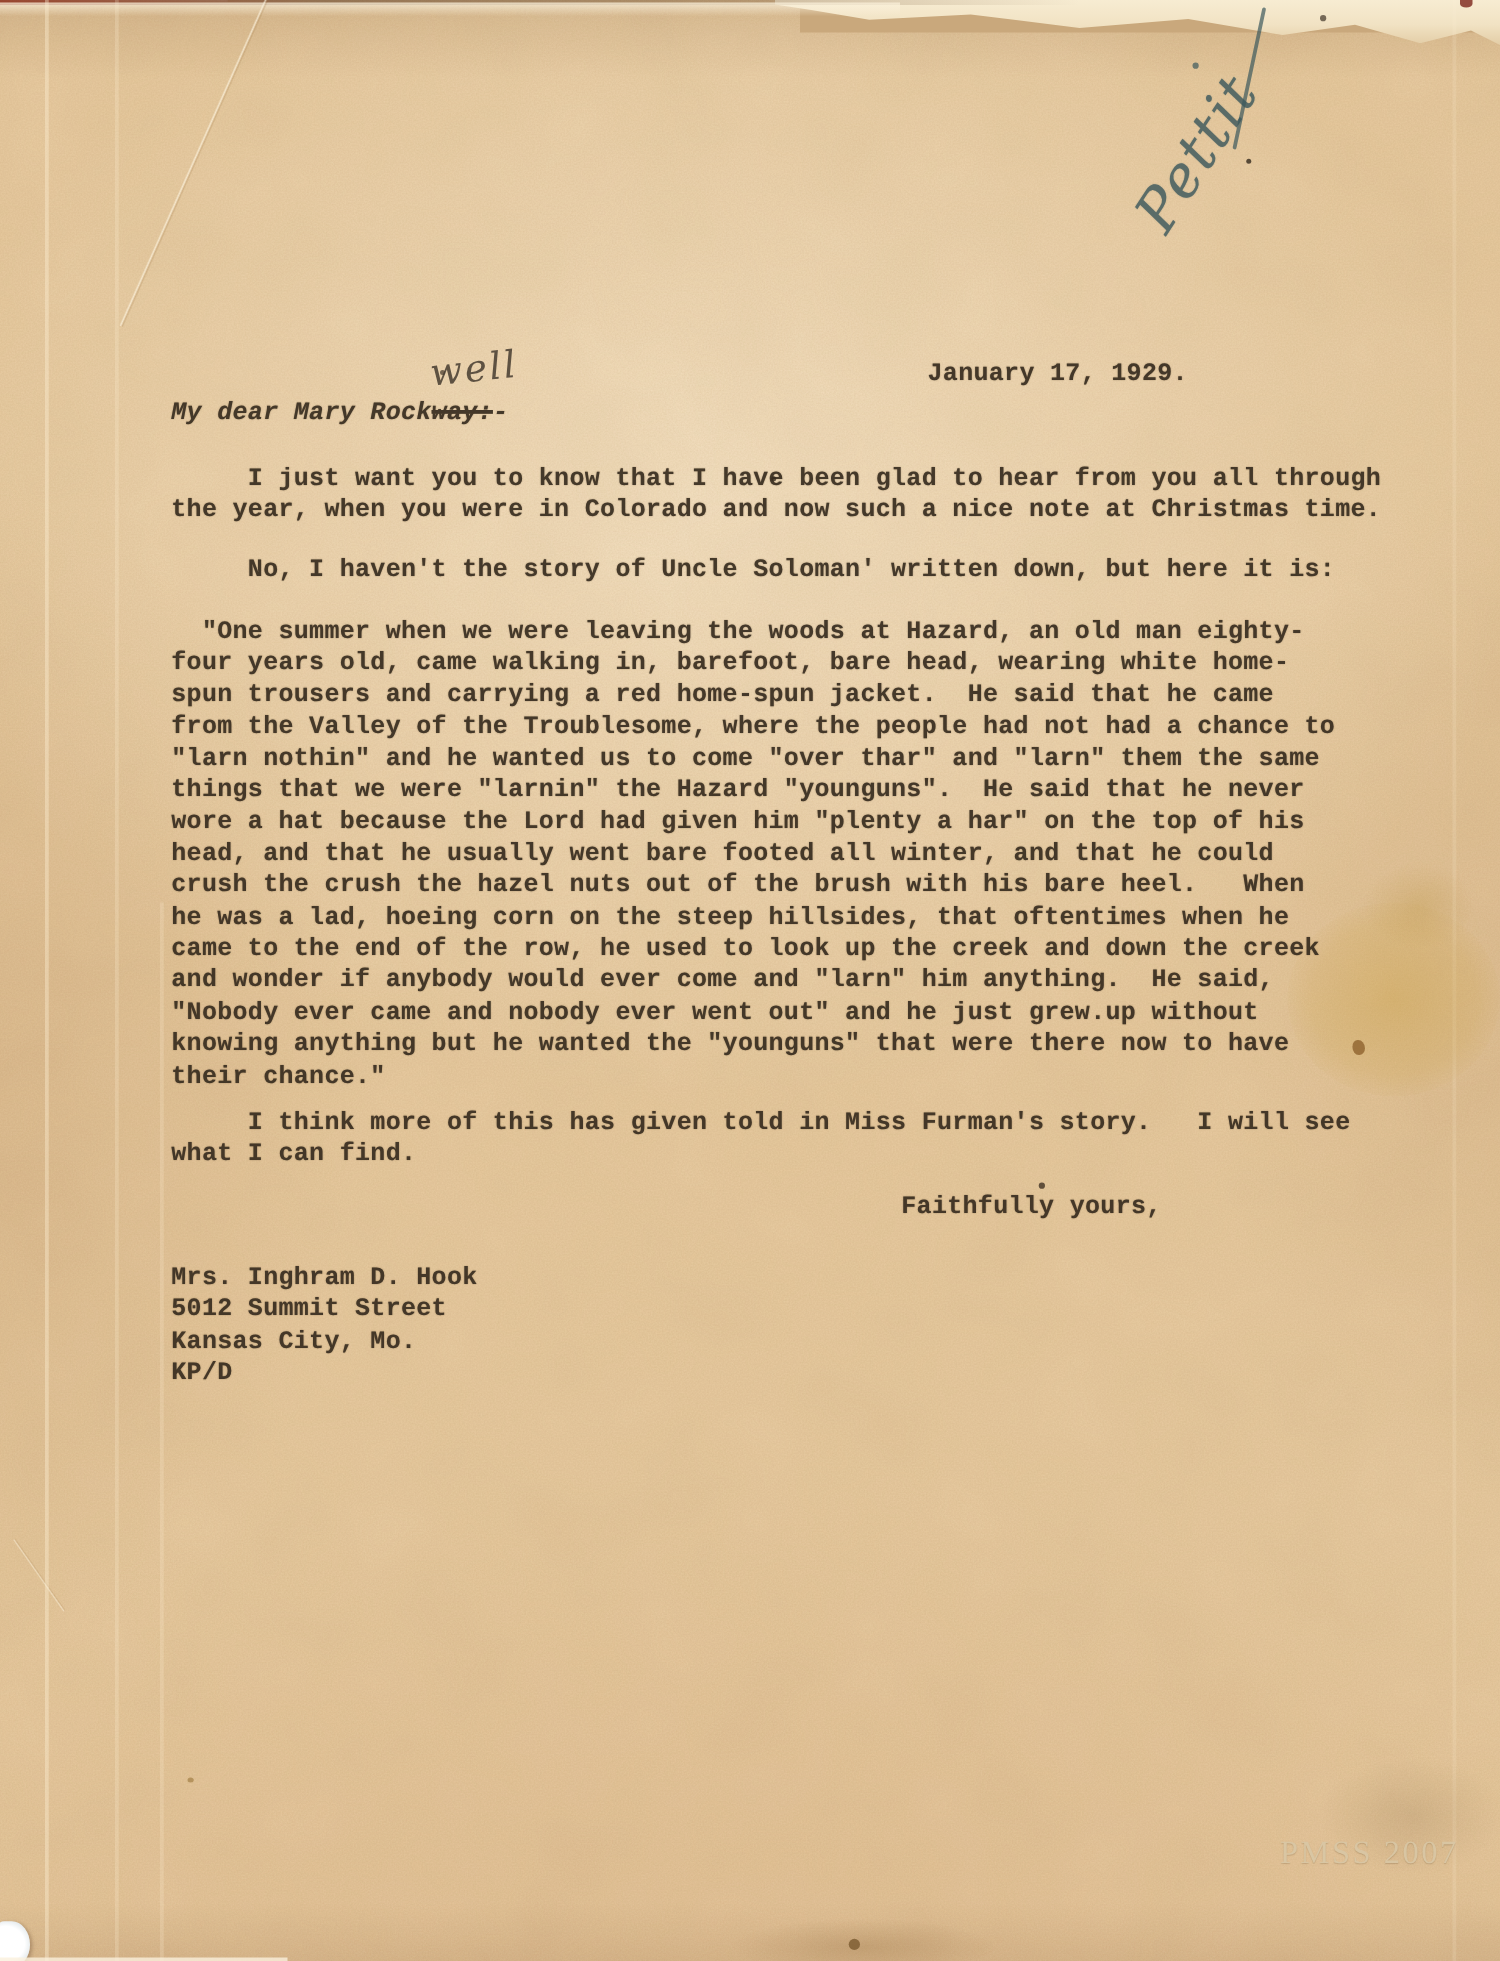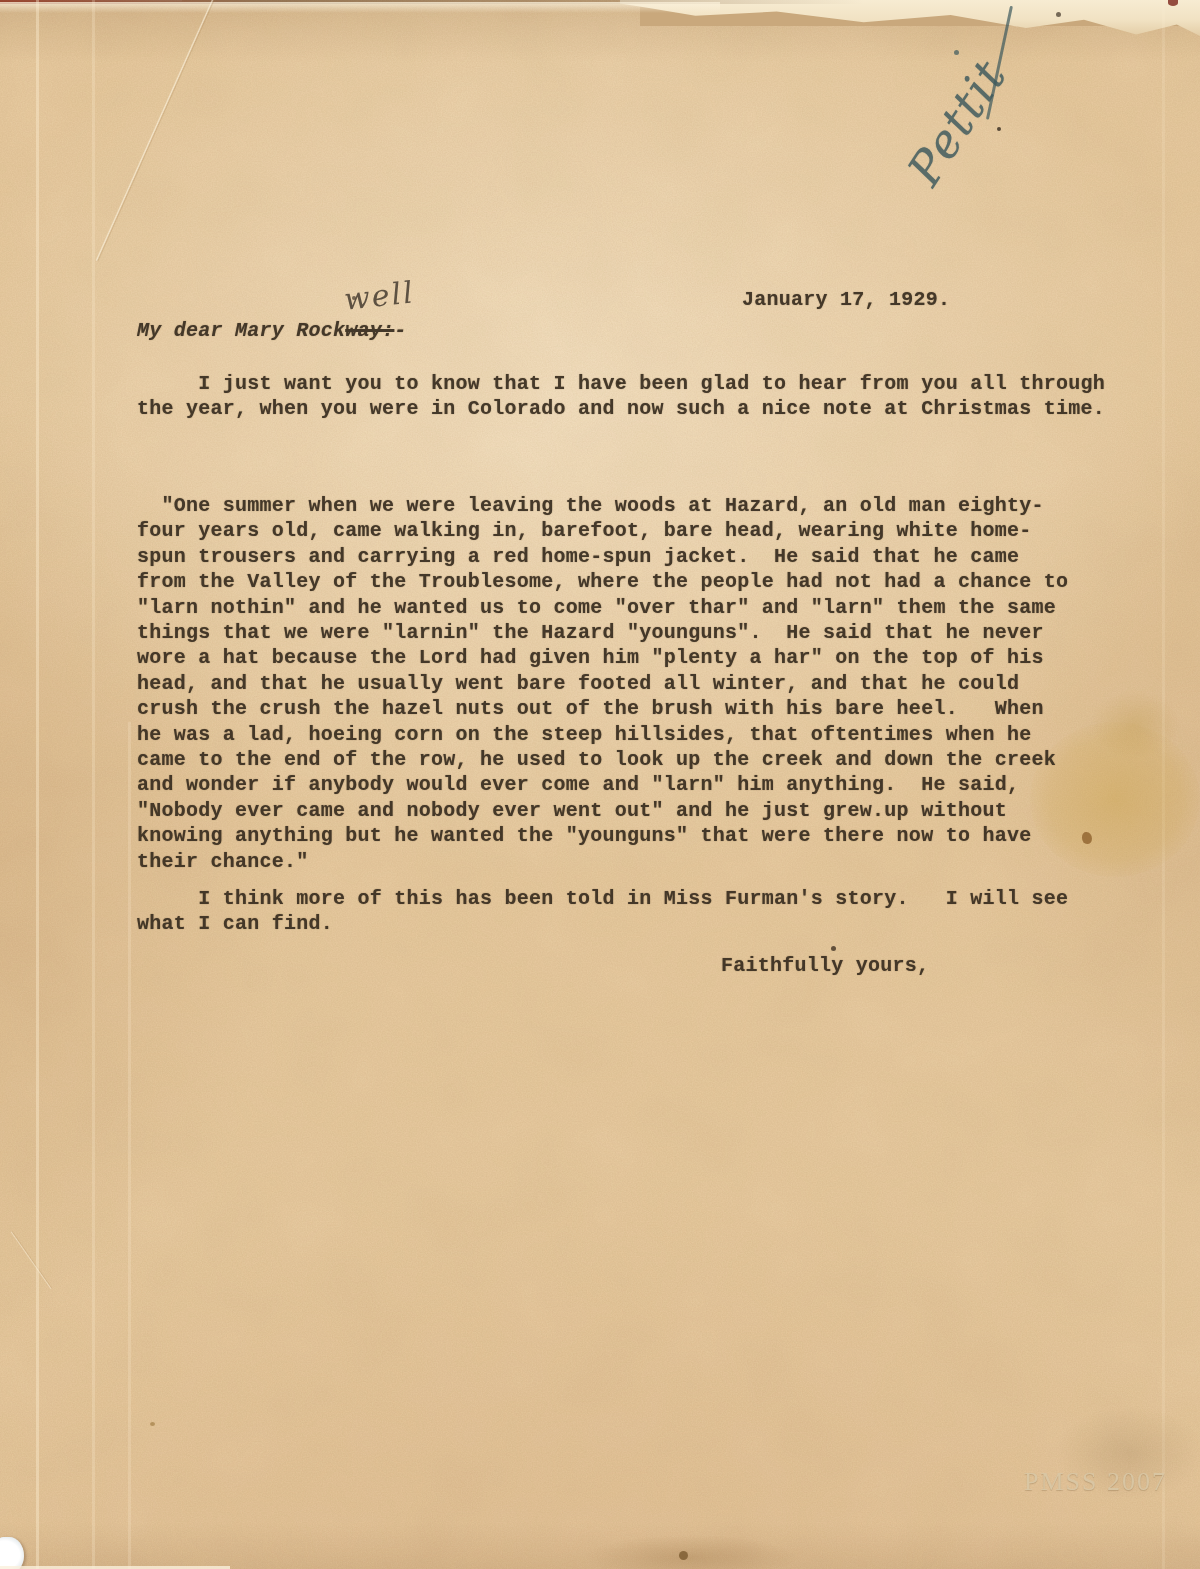--- a/index.html
+++ b/index.html
@@ -191,34 +191,39 @@
   <div class="pettit-stroke"></div>
   <div class="pettit-dot"></div>
 
   <div class="type date">January 17, 1929.</div>
 
   <div class="type salutation"><span>My dear Mary Rock</span><span class="struck">way:</span><span>-</span></div>
   <div class="correction">well</div>
 
   <div class="type p1">     I just want you to know that I have been glad to hear from you all through
 the year, when you were in Colorado and now such a nice note at Christmas time.</div>
+  <div class="type p2">     No, I haven't the story of Uncle Soloman' written down, but here it is:</div>
   <div class="type story">  "One summer when we were leaving the woods at Hazard, an old man eighty-
 four years old, came walking in, barefoot, bare head, wearing white home-
 spun trousers and carrying a red home-spun jacket.  He said that he came
 from the Valley of the Troublesome, where the people had not had a chance to
 "larn nothin" and he wanted us to come "over thar" and "larn" them the same
 things that we were "larnin" the Hazard "younguns".  He said that he never
 wore a hat because the Lord had given him "plenty a har" on the top of his
 head, and that he usually went bare footed all winter, and that he could
 crush the crush the hazel nuts out of the brush with his bare heel.   When
 he was a lad, hoeing corn on the steep hillsides, that oftentimes when he
 came to the end of the row, he used to look up the creek and down the creek
 and wonder if anybody would ever come and "larn" him anything.  He said,
 "Nobody ever came and nobody ever went out" and he just grew.up without
 knowing anything but he wanted the "younguns" that were there now to have
 their chance."</div>
-  <div class="type p4">     I think more of this has been told in Miss Furman's story.   I will see
+  <div class="type p4">     I think more of this has given told in Miss Furman's story.   I will see
 what I can find.</div>
 
   <div class="type closing">Faithfully yours,</div>
+  <div class="type address">Mrs. Inghram D. Hook
+5012 Summit Street
+Kansas City, Mo.
+KP/D</div>
 
   <div class="watermark">PMSS 2007</div>
 </div>
 
 </body></html>

